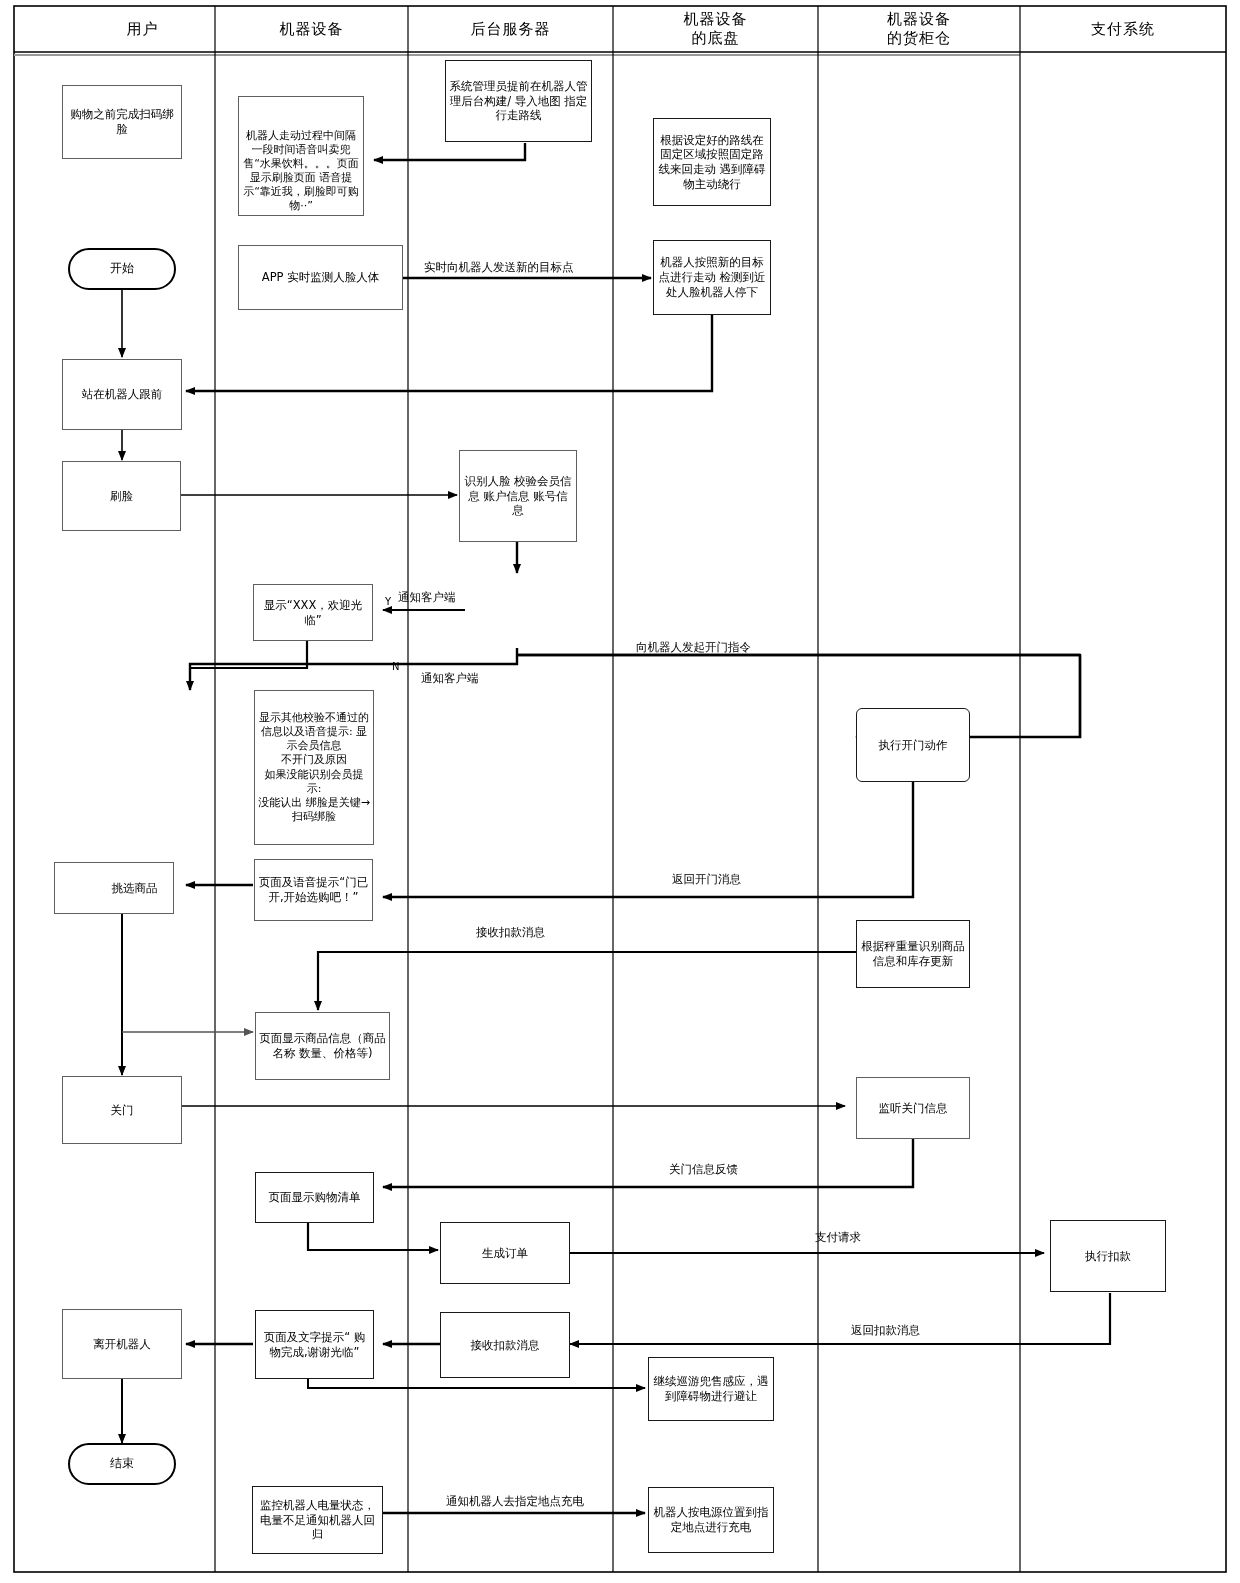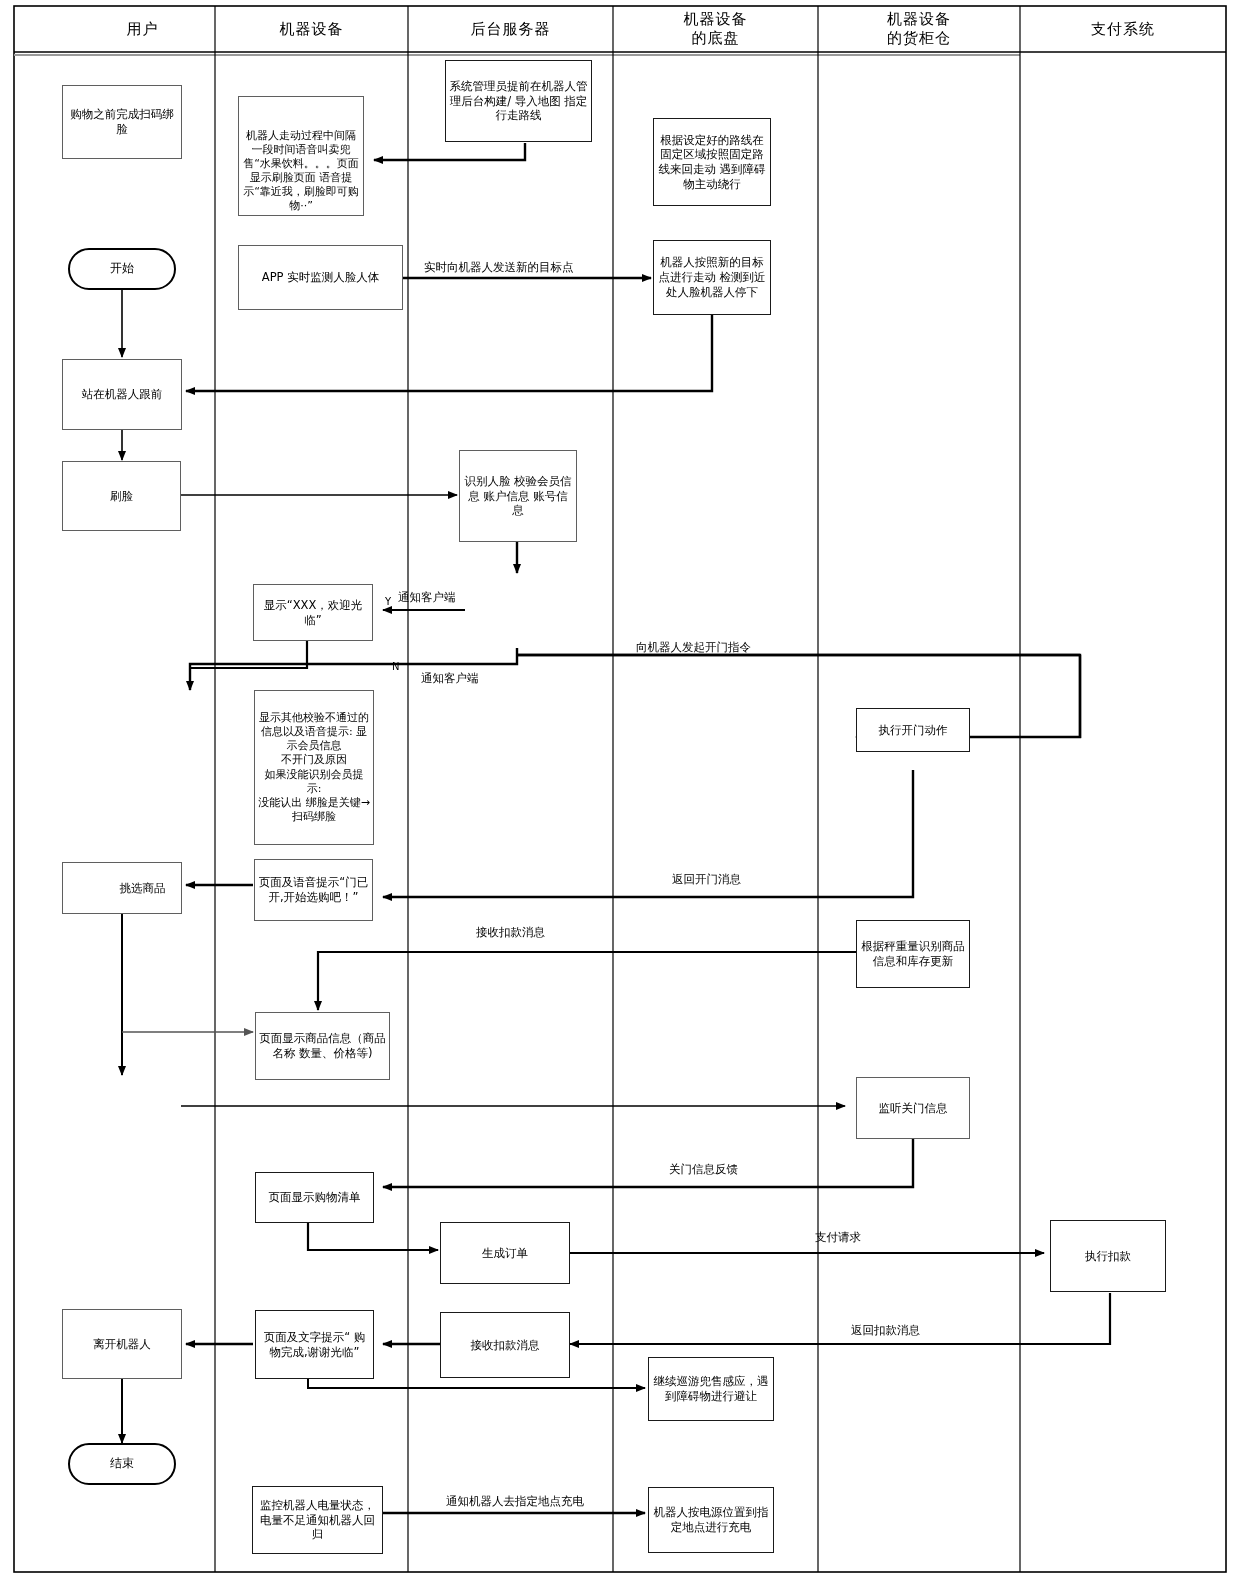--- a/index.html
+++ b/index.html
@@ -163,24 +163,27 @@
   </div>
 
   <div class="node proc" style="left:62px;top:359px;width:120px;height:71px;">
     <span>站在机器人跟前</span>
   </div>
 
   <div class="node proc" style="left:62px;top:461px;width:119px;height:70px;">
     <span>刷脸</span>
   </div>
 
-  <div class="node proc" style="left:62px;top:862px;width:120px;height:52px;padding-left:44px;">
+  <div class="node proc" style="left:54px;top:862px;width:120px;height:52px;padding-left:44px;">
     <span>挑选商品</span>
   </div>
 
+  <div class="node proc" style="left:62px;top:1076px;width:120px;height:68px;">
+    <span>关门</span>
+  </div>
 
   <div class="node proc" style="left:62px;top:1309px;width:120px;height:70px;">
     <span>离开机器人</span>
   </div>
 
   <div class="node term" style="left:68px;top:1443px;width:108px;height:42px;">
     <span>结束</span>
   </div>
 
   <div class="node proc" style="left:238px;top:96px;width:126px;height:120px;font-size:11px;align-items:flex-end;">
@@ -248,21 +251,21 @@
   </div>
 
   <div class="node proc dark" style="left:648px;top:1357px;width:126px;height:64px;">
     <span>继续巡游兜售感应，遇到障碍物进行避让</span>
   </div>
 
   <div class="node proc dark" style="left:648px;top:1487px;width:126px;height:66px;">
     <span>机器人按电源位置到指定地点进行充电</span>
   </div>
 
-  <div class="node proc dark" style="left:856px;top:708px;width:114px;height:44px;">
+  <div class="node proc dark" style="left:856px;top:708px;width:114px;height:74px;border-radius:6px;">
     <span>执行开门动作</span>
   </div>
 
   <div class="node proc dark" style="left:856px;top:920px;width:114px;height:68px;">
     <span>根据秤重量识别商品信息和库存更新</span>
   </div>
 
   <div class="node proc" style="left:856px;top:1077px;width:114px;height:62px;">
     <span>监听关门信息</span>
   </div>

